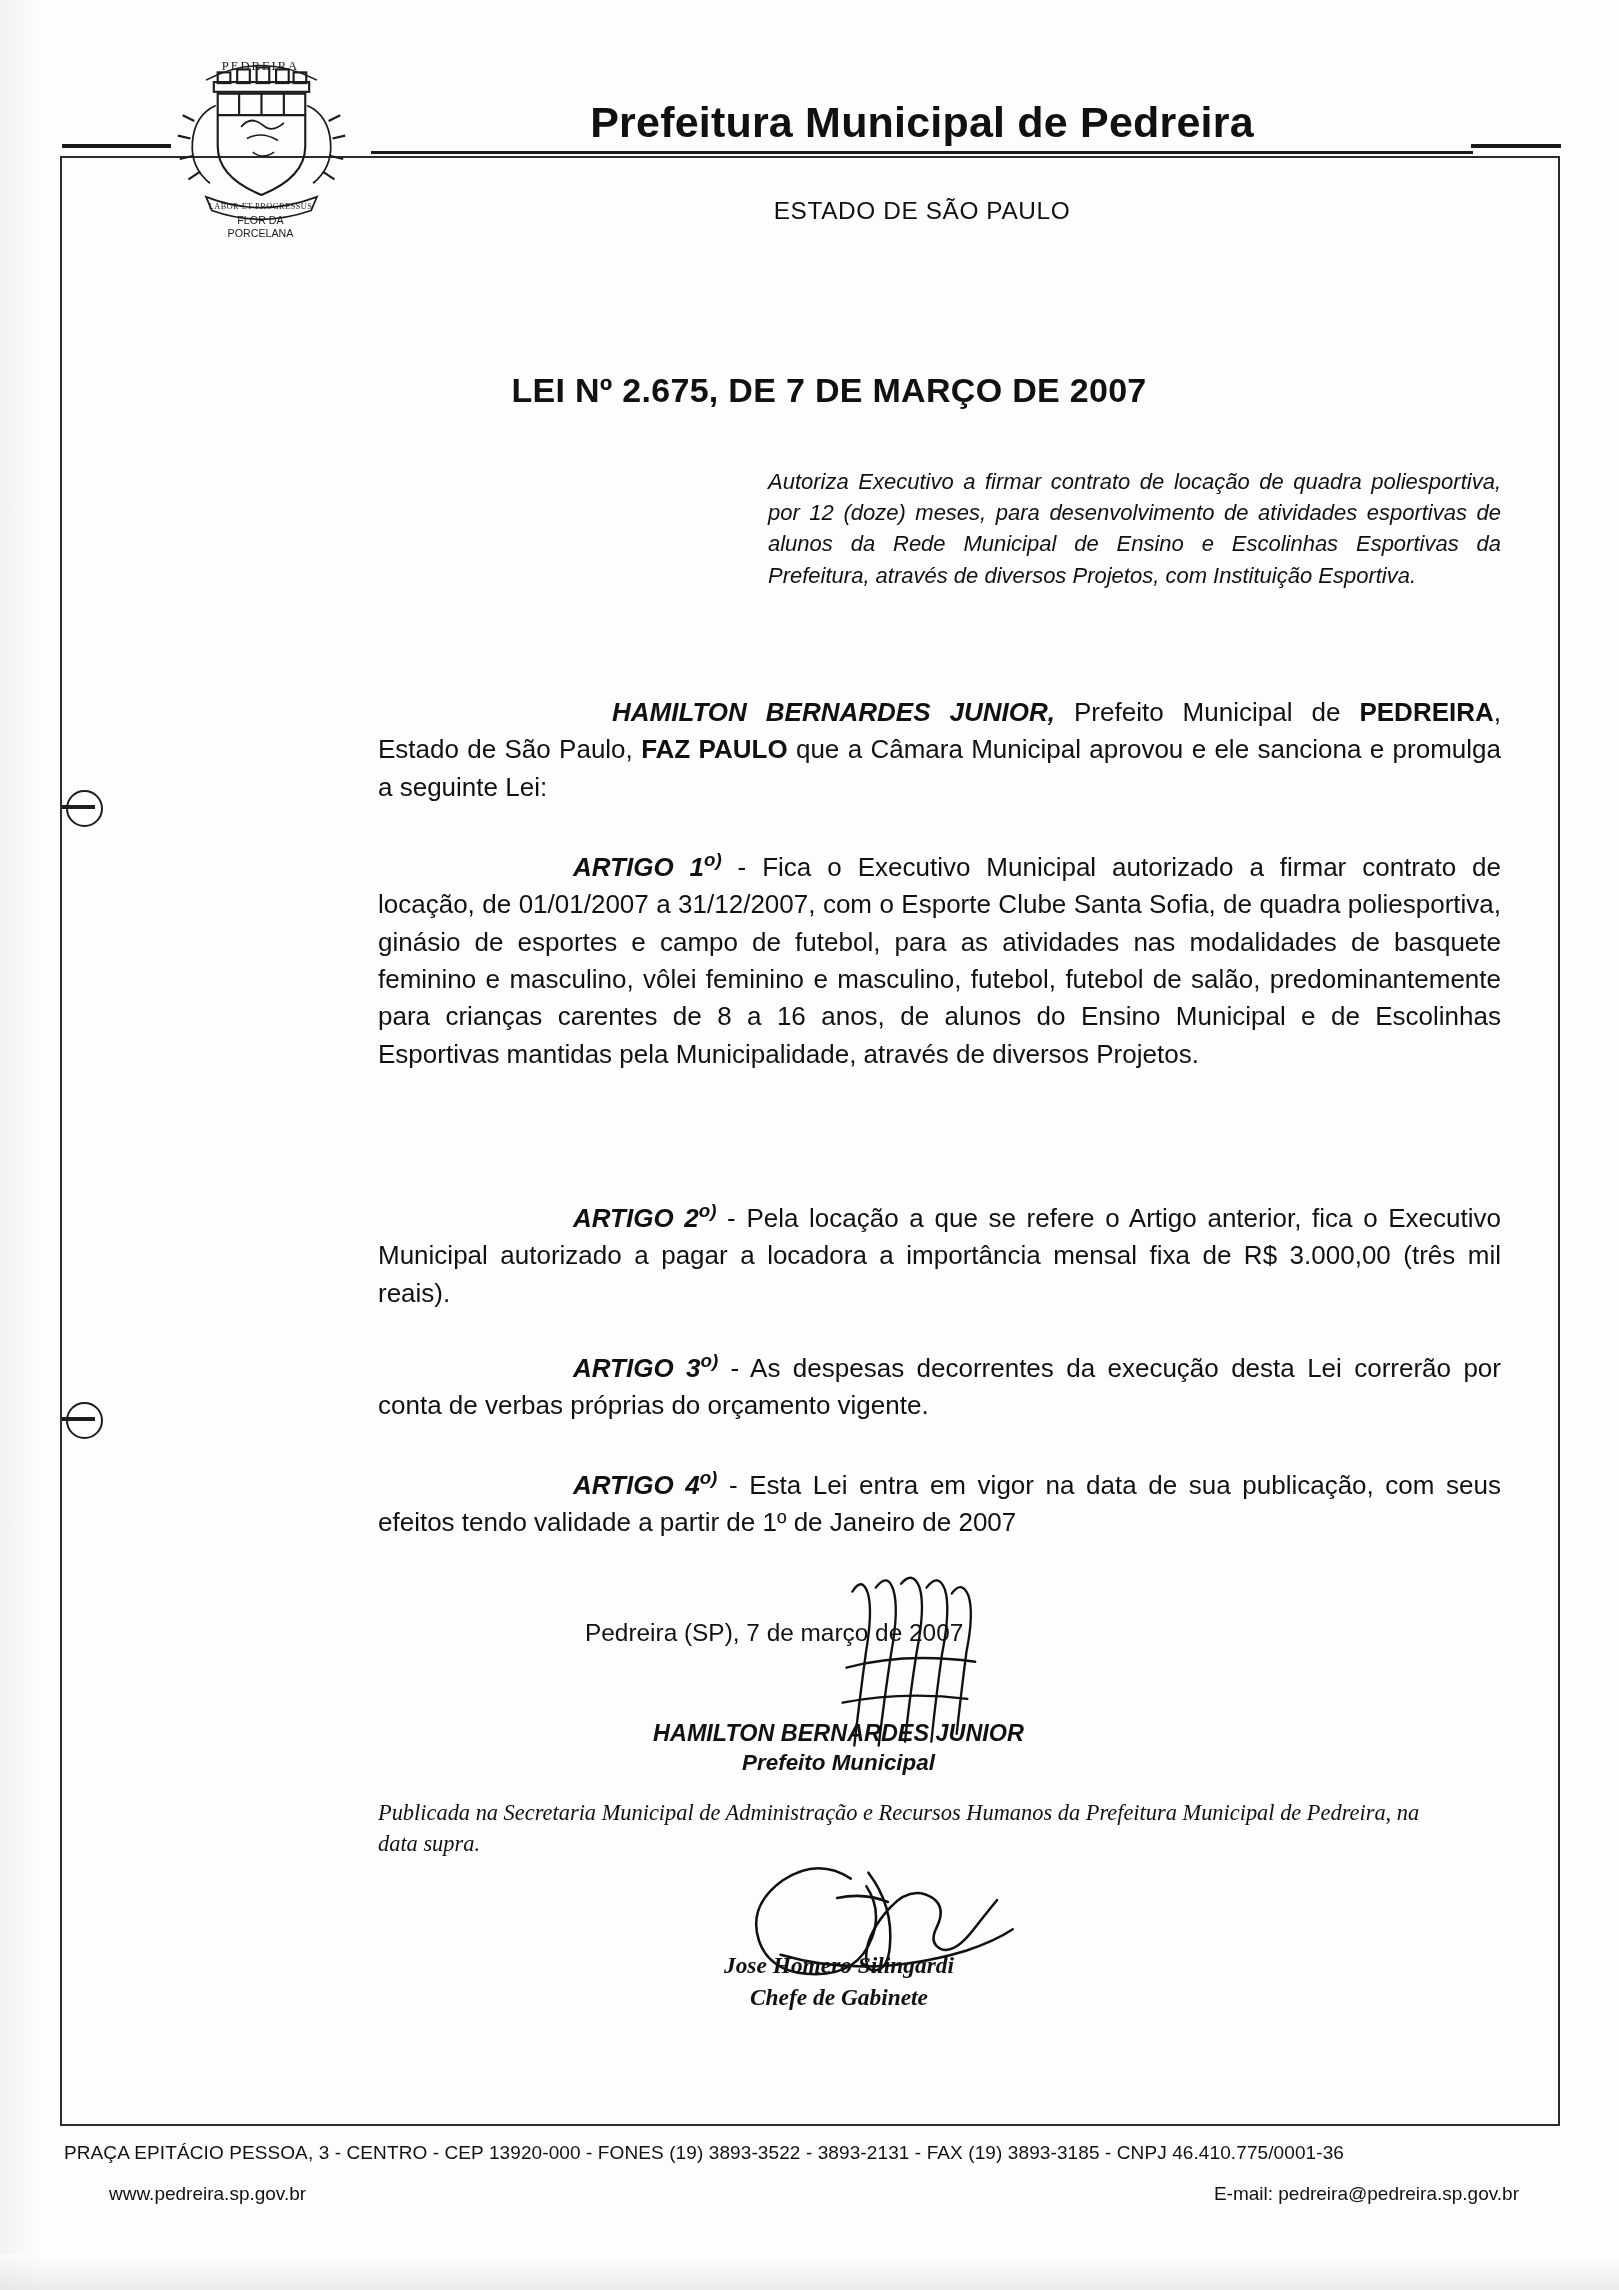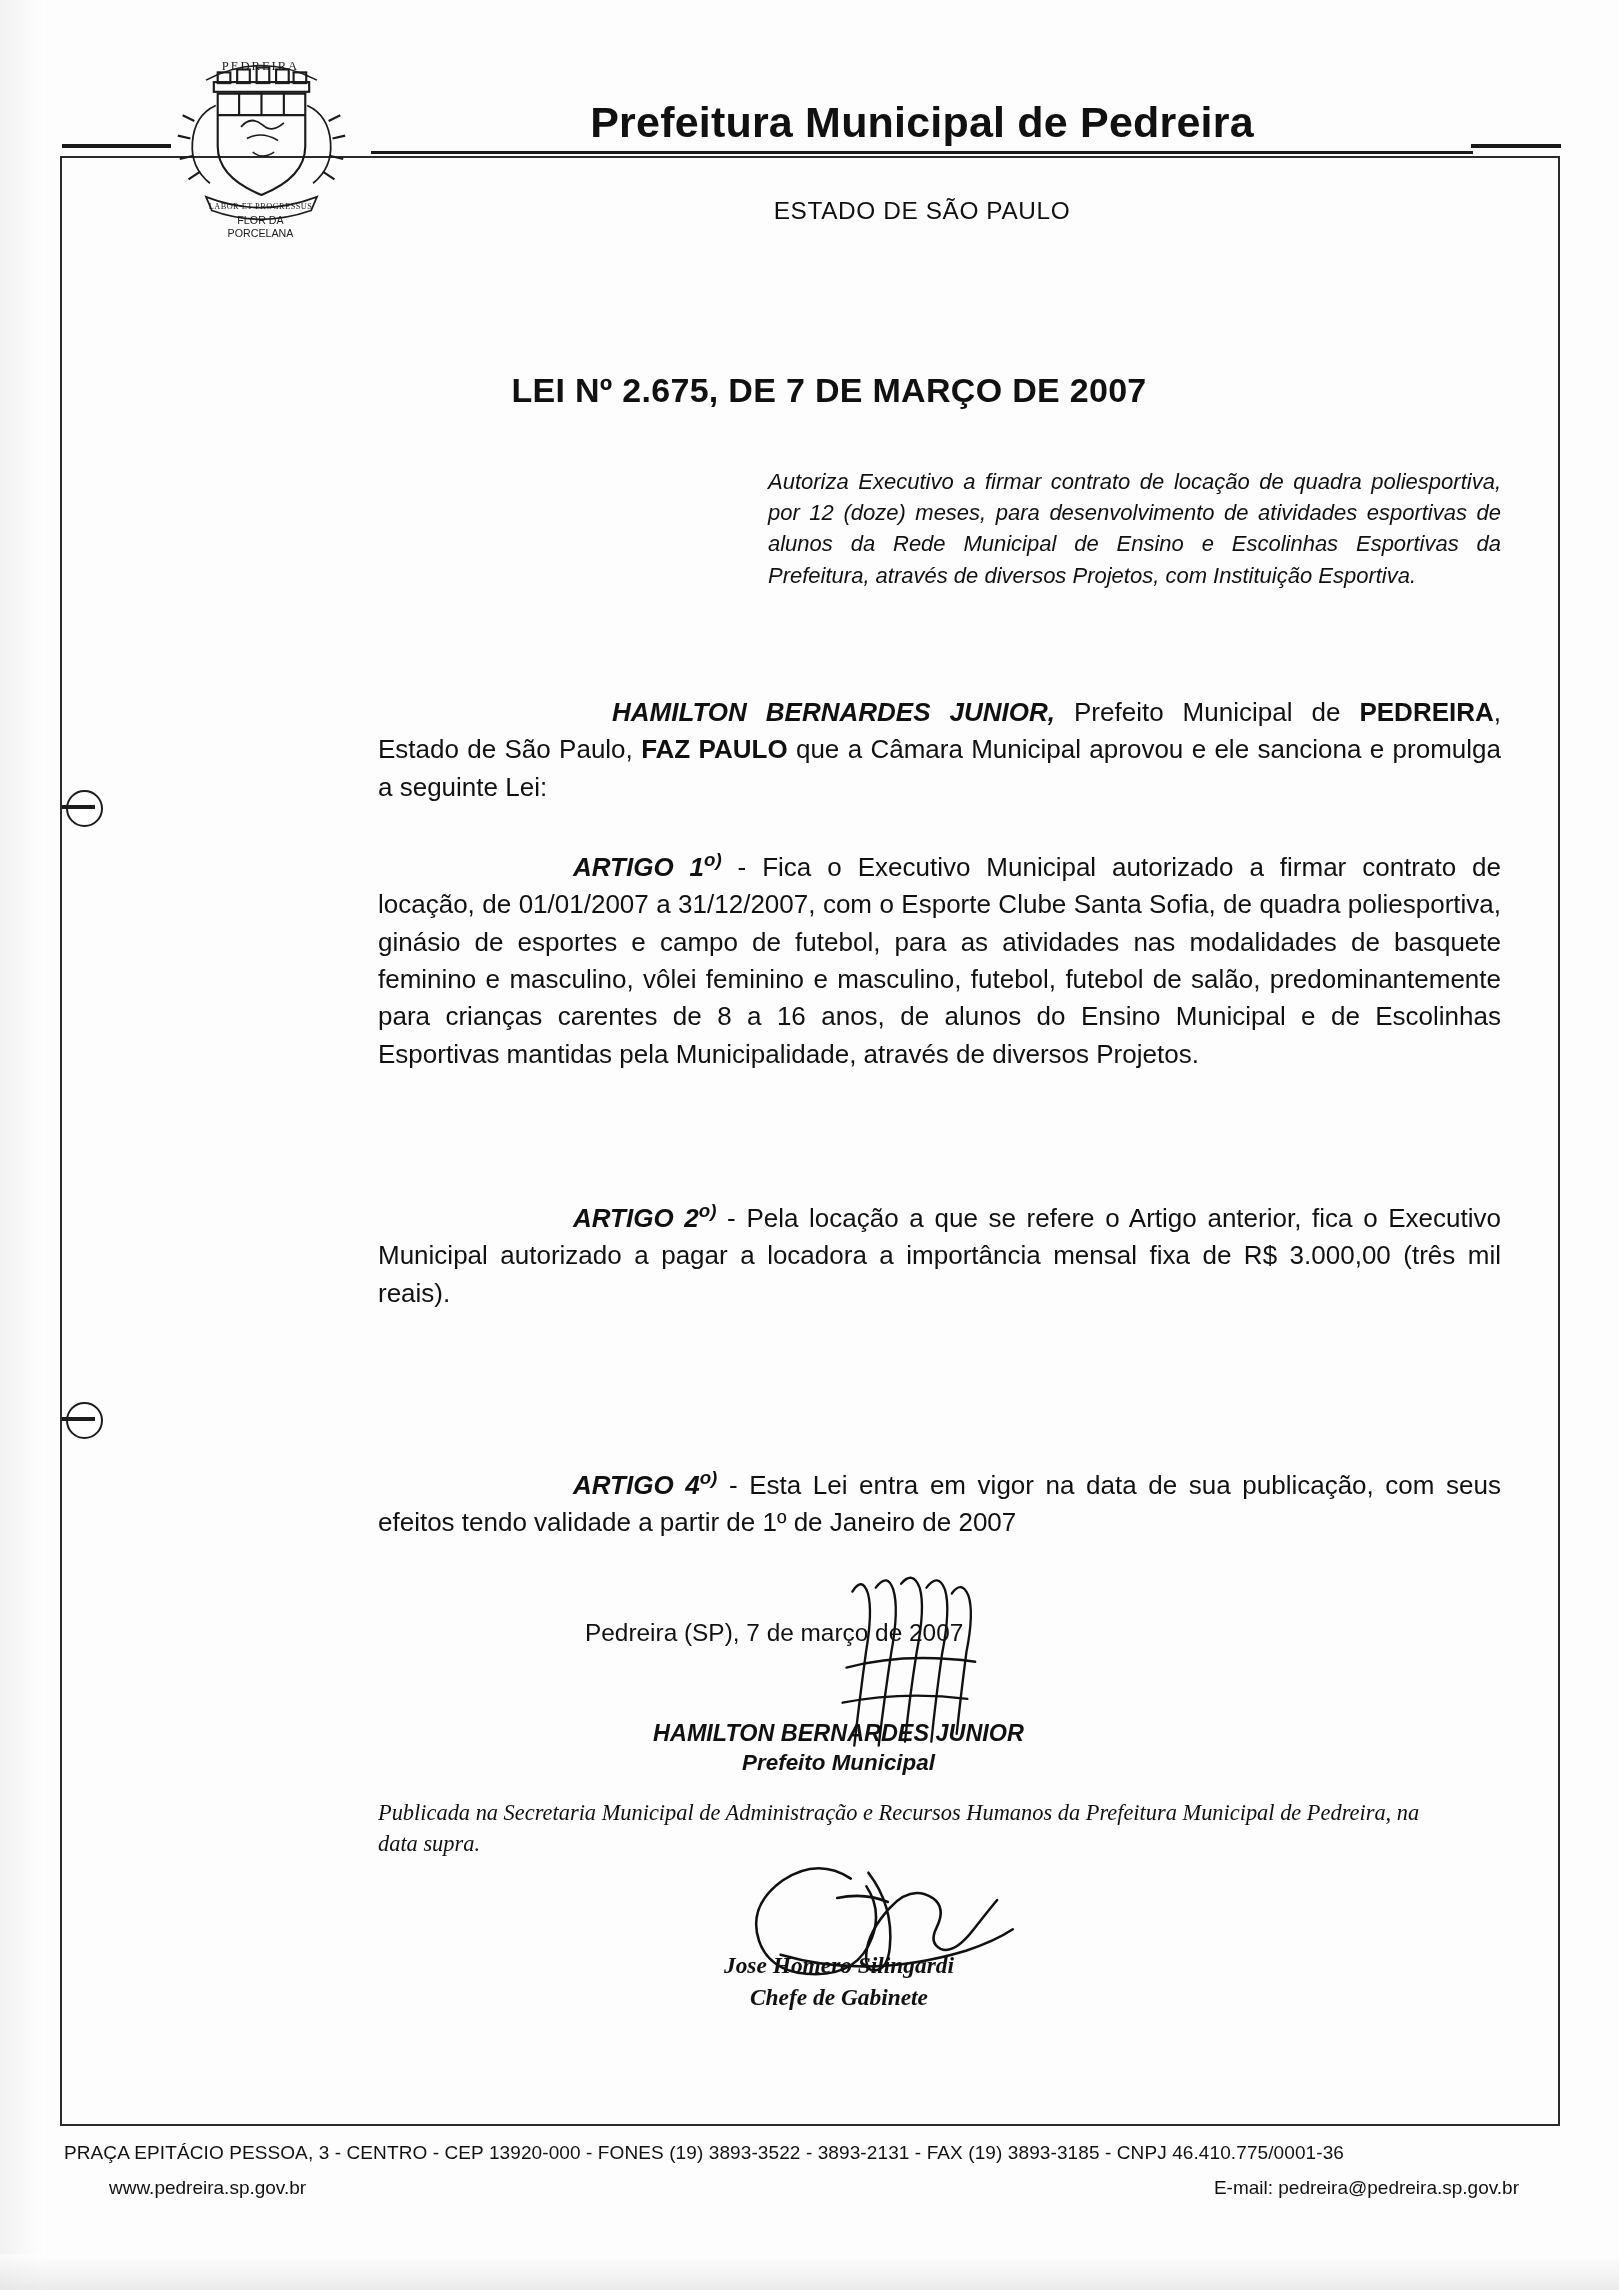--- a/index.html
+++ b/index.html
@@ -229,21 +229,21 @@
     top: 2142px;
     width: 1500px;
   }
   .footer-line {
     font-size: 19px;
     letter-spacing: 0.1px;
   }
   .footer-row {
     display: flex;
     justify-content: space-between;
-    margin-top: 13px;
+    margin-top: 19px;
     padding: 0 45px;
     font-size: 19px;
   }
 </style>
 </head>
 <body>
 
 <div class="page">
 
   <div class="scan-edge-left"></div>
@@ -302,20 +302,23 @@
   </div>
 
   <div class="body-text p2">
     <span class="lead-pad-3"></span><i class="art"><span>ARTIGO 1</span><sup>o)</sup></i><span> - Fica o Executivo Municipal autorizado a firmar contrato de locação, de 01/01/2007 a 31/12/2007, com o Esporte Clube Santa Sofia, de quadra poliesportiva, ginásio de esportes e campo de futebol, para as atividades nas modalidades de basquete feminino e masculino, vôlei feminino e masculino, futebol, futebol de salão, predominantemente para crianças carentes de 8 a 16 anos, de alunos do Ensino Municipal e de Escolinhas Esportivas mantidas pela Municipalidade, através de diversos Projetos.</span>
   </div>
 
   <div class="body-text p3">
     <span class="lead-pad-3"></span><i class="art"><span>ARTIGO 2</span><sup>o)</sup></i><span> - Pela locação a que se refere o Artigo anterior, fica o Executivo Municipal autorizado a pagar a locadora a importância mensal fixa de R$ 3.000,00 (três mil reais).</span>
   </div>
 
+  <div class="body-text p4">
+    <span class="lead-pad-3"></span><i class="art"><span>ARTIGO 3</span><sup>o)</sup></i><span> - As despesas decorrentes da execução desta Lei correrão por conta de verbas próprias do orçamento vigente.</span>
+  </div>
 
   <div class="body-text p5">
     <span class="lead-pad-3"></span><i class="art"><span>ARTIGO 4</span><sup>o)</sup></i><span> - Esta Lei entra em vigor na data de sua publicação, com seus efeitos tendo validade a partir de 1º de Janeiro de 2007</span>
   </div>
 
   <div class="place-date">Pedreira (SP), 7 de março de 2007</div>
 
   <div class="scribble-1">
     <svg width="254" height="195" viewBox="0 0 260 200">
       <g fill="none" stroke="#111" stroke-width="2.4" stroke-linecap="round">

